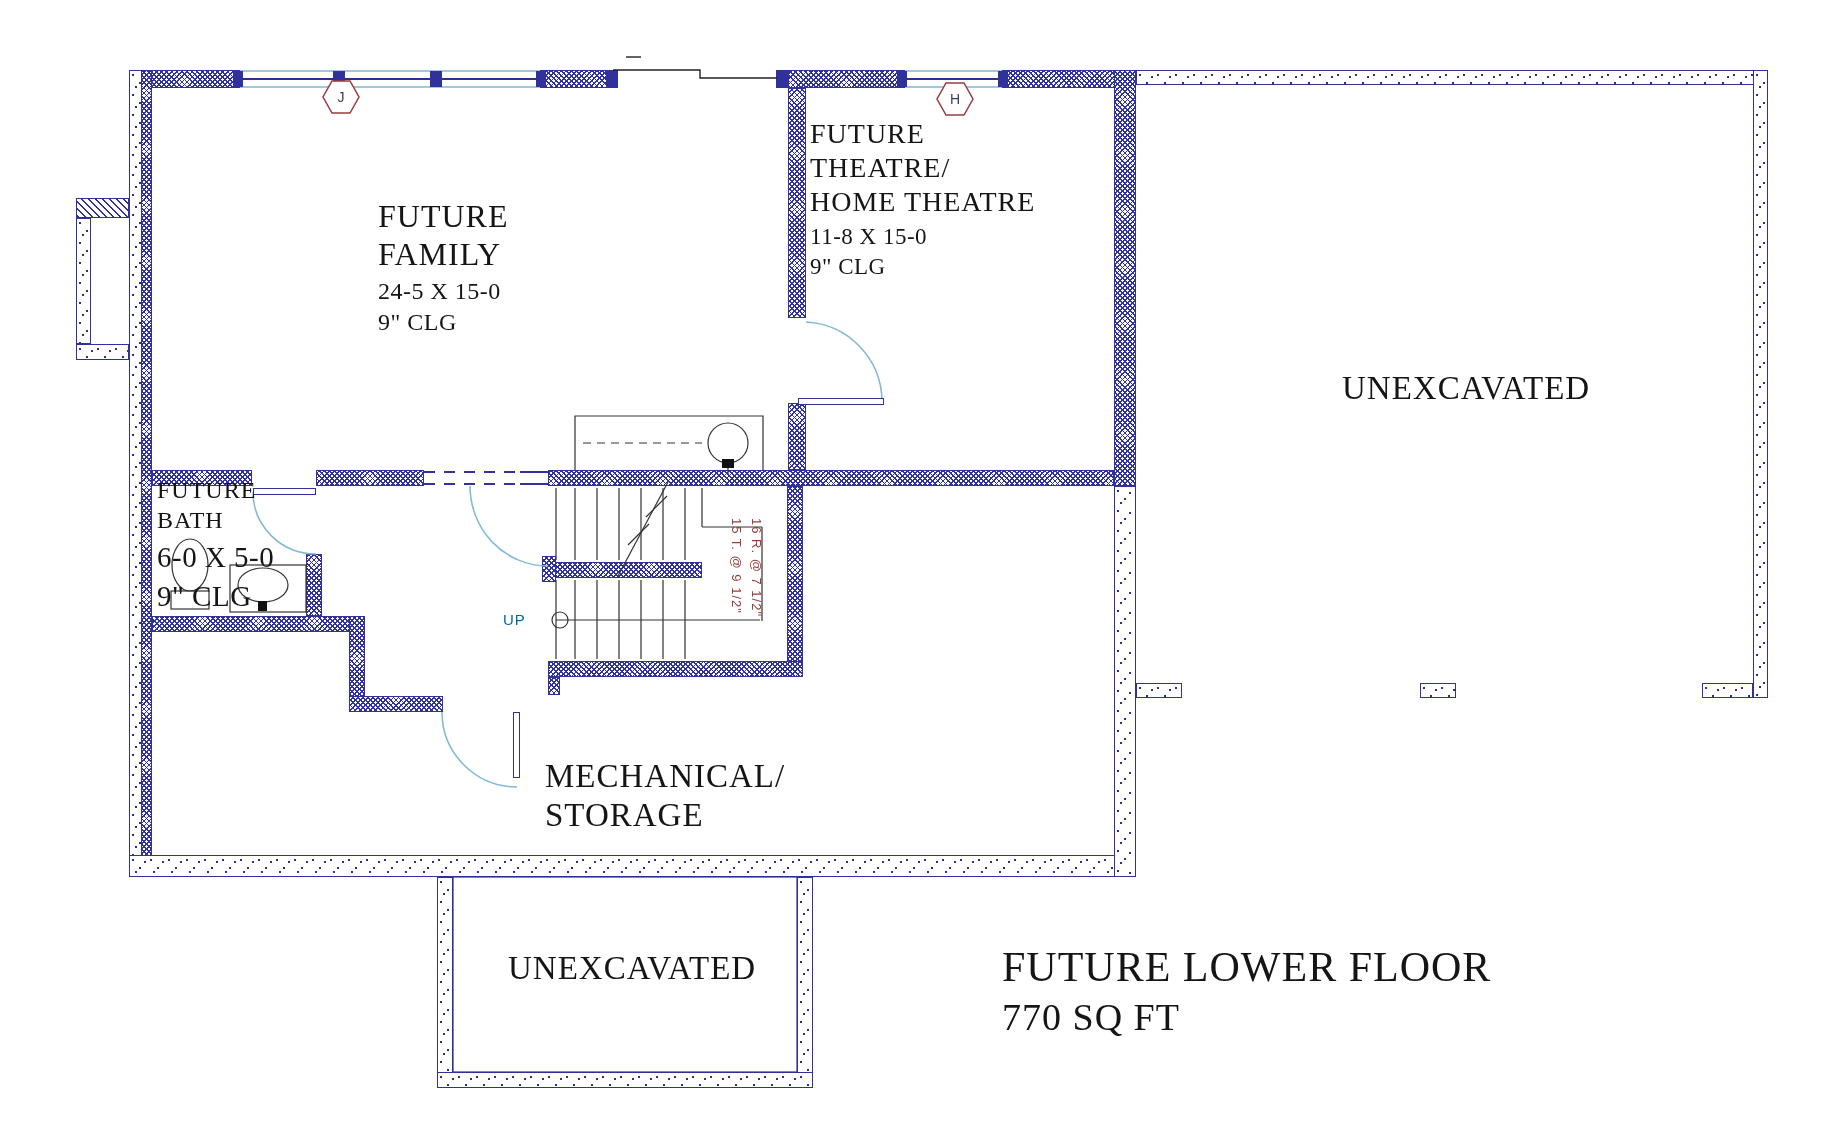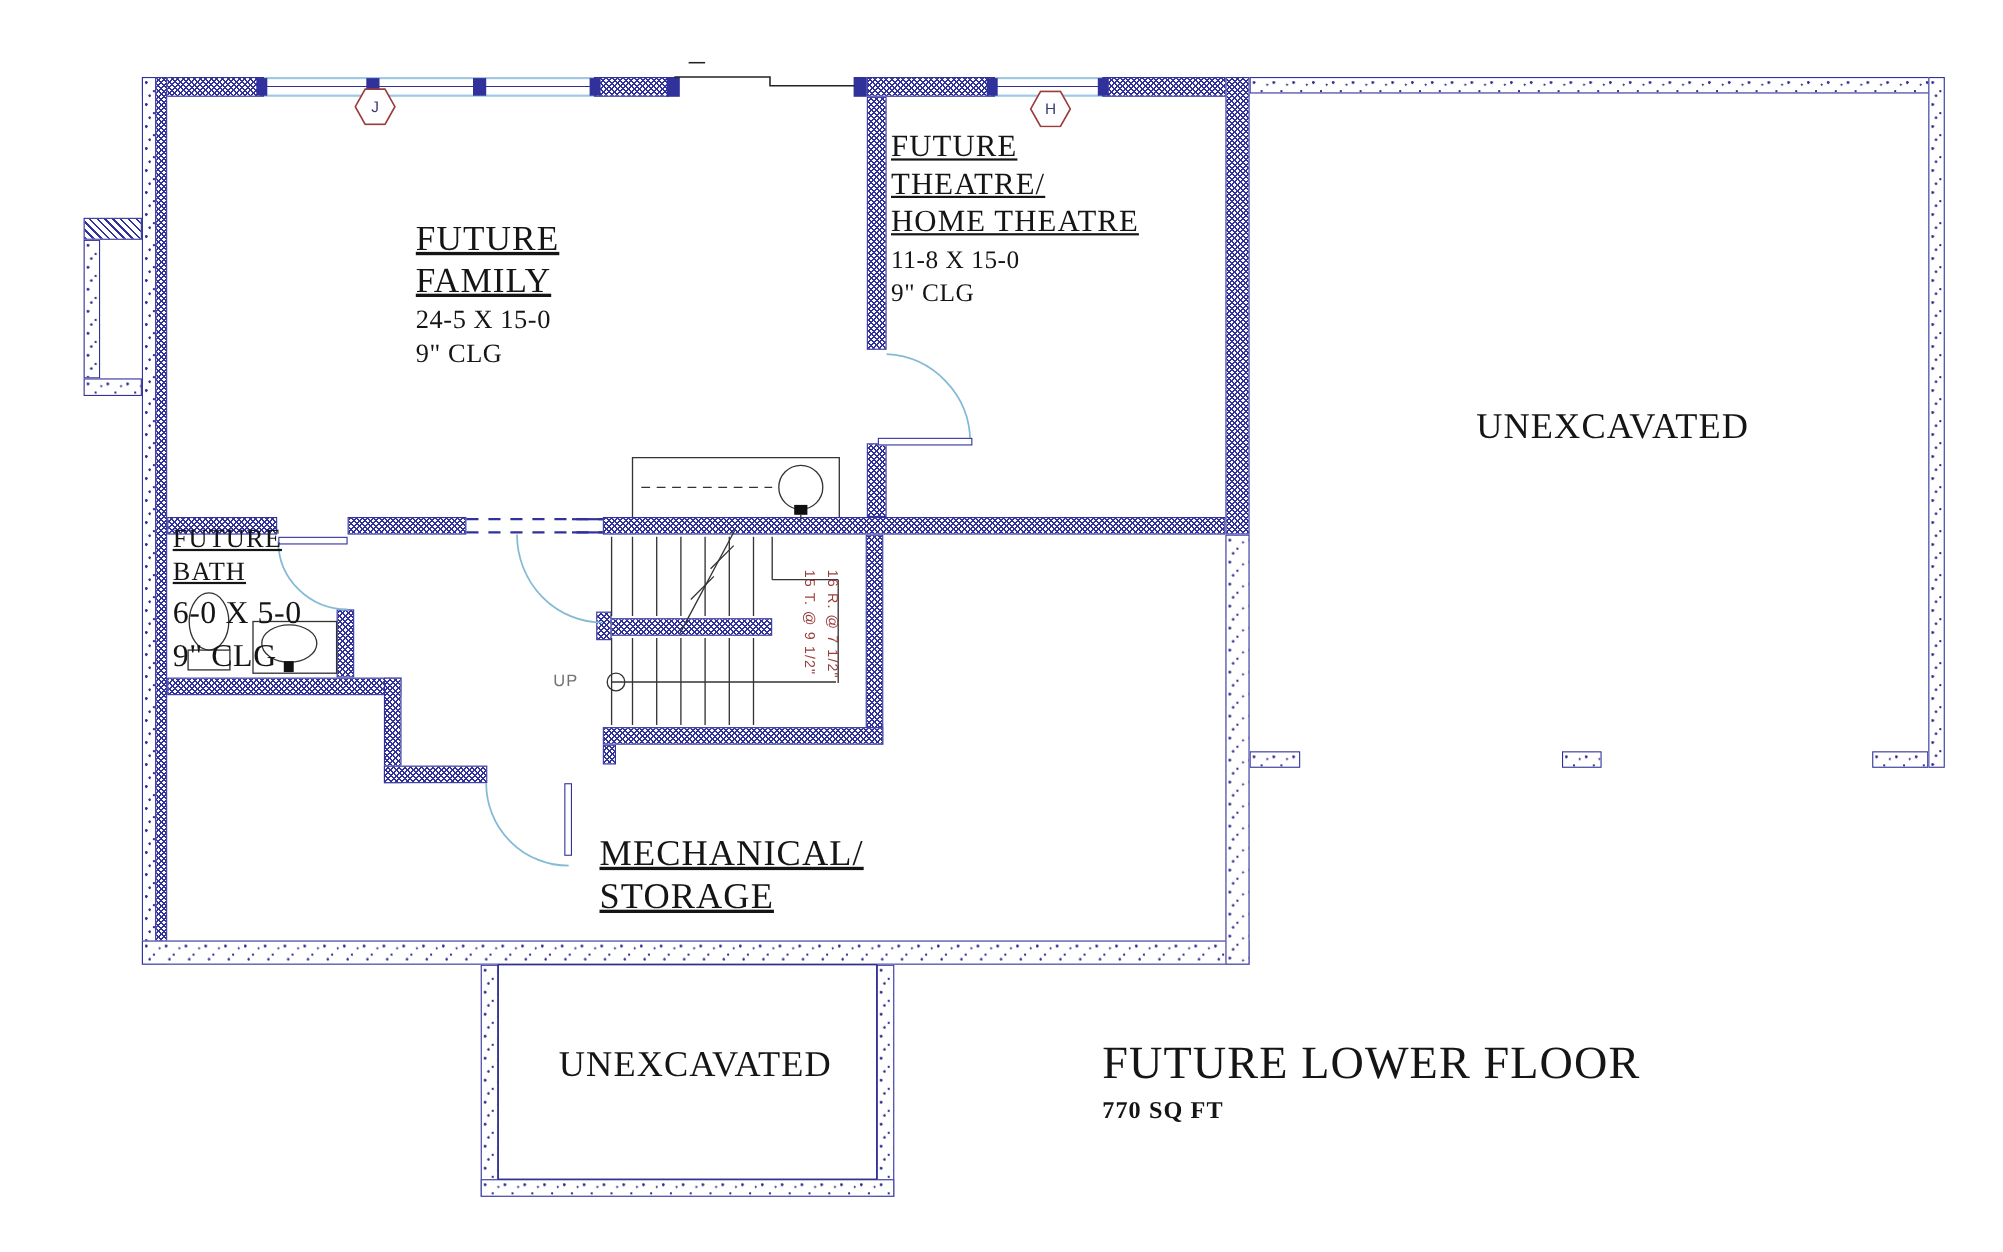--- a/index.html
+++ b/index.html
@@ -23,28 +23,28 @@
   .wh{background-image:repeating-linear-gradient(45deg,#31319b 0 1.6px,transparent 1.6px 5px);
       border:1px solid #31319b;}
   
   .win{background:#fff;border-top:2px solid #9fc9e0;border-bottom:2px solid #9fc9e0;
        background-image:linear-gradient(to bottom,transparent 6px,#2f2f8f 6px,#2f2f8f 7.5px,transparent 7.5px);}
   .wblk{background:#31319b;}
   
   .leaf{background:#fff;border:1px solid #31319b;}
   .lbl{position:absolute;white-space:nowrap;line-height:1;}
   .lbl div{margin:0;}
-  .rm{font-size:32px;letter-spacing:1px;text-decoration:underline;}
+  .rm{font-size:32px;letter-spacing:1px;}
   .rm div{margin-bottom:6px;}
   .dim{font-size:24px;letter-spacing:.5px;}
   .stairnote{position:absolute;writing-mode:vertical-rl;font-family:"Liberation Sans","DejaVu Sans",sans-serif;
              font-size:13px;color:#9a3c3c;letter-spacing:1px;line-height:1.55;}
-  .up{position:absolute;font-family:"Liberation Sans","DejaVu Sans",sans-serif;font-size:15px;color:#737373;letter-spacing:1px;}
+  .up{position:absolute;font-family:"Liberation Sans","DejaVu Sans",sans-serif;font-size:15px;color:#0369a1;letter-spacing:1px;}
   .title-main{font-size:42px;letter-spacing:1px;text-align:right;}
-  .title-area{font-size:22px;letter-spacing:1px;font-weight:bold;}
+  .title-area{font-size:38px;letter-spacing:1px;}
   svg text{font-family:"Liberation Sans","DejaVu Sans",sans-serif;}
 </style>
 </head>
 <body>
 
 <div class="plan">
 
   <div class="abs wn" style="left:129px;top:70px;width:111px;height:18px"></div>
   <div class="abs win" style="left:240px;top:70px;width:300px;height:18px"></div>
   <div class="abs wn" style="left:540px;top:70px;width:68px;height:18px"></div>

